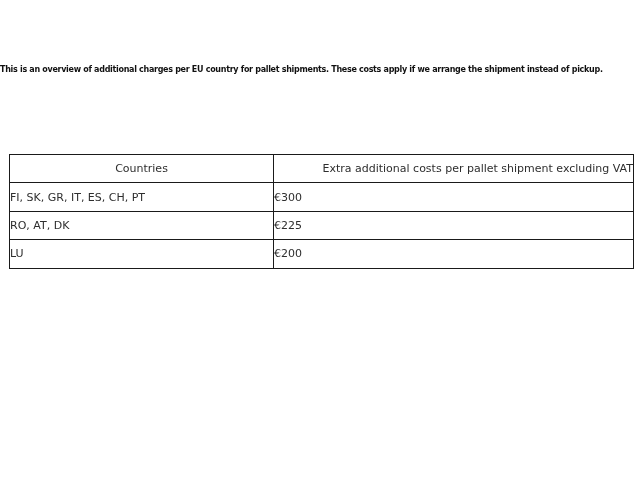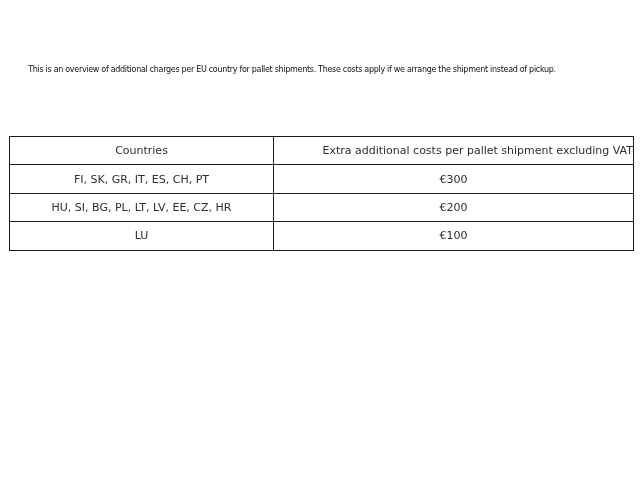--- a/index.html
+++ b/index.html
@@ -13,73 +13,73 @@
     font-family: "DejaVu Sans", sans-serif;
     color: #2e2e2e;
     position: relative;
     overflow: hidden;
   }
   .intro {
     position: absolute;
     top: 65px;
     left: 0;
     width: 584px;
-    text-align: center;
+    text-align: right;
     font-size: 8px;
-    font-weight: normal;
+    font-weight: bold;
     letter-spacing: -0.3px;
     color: #111111;
     white-space: nowrap;
   }
   table.charges {
     position: absolute;
     left: 9px;
-    top: 136px;
+    top: 154px;
     width: 622px;
     border-collapse: collapse;
     table-layout: fixed;
     font-size: 11px;
     color: #2e2e2e;
   }
   table.charges th,
   table.charges td {
     border: 1px solid #1a1a1a;
     height: 27.4px;
     padding: 0;
     font-weight: normal;
     vertical-align: middle;
     overflow: hidden;
     white-space: nowrap;
   }
   .col-countries { width: 263px; }
   .col-costs     { width: 359px; }
   th.col-countries { text-align: center; }
   th.col-costs     { text-align: right; padding-left: 6px; }
-  td.col-countries { text-align: center; padding-left: 18px; }
-  td.col-costs     { text-align: center; padding-left: 32px; }
+  td.col-countries { text-align: left; padding-left: 18px; }
+  td.col-costs     { text-align: left; padding-left: 32px; }
 </style>
 </head>
 <body>
 
 <div class="intro">This is an overview of additional charges per EU country for pallet shipments. These costs apply if we arrange the shipment instead of pickup.</div>
 
 <table class="charges">
   <thead>
     <tr>
       <th class="col-countries">Countries</th>
       <th class="col-costs">Extra additional costs per pallet shipment excluding VAT</th>
     </tr>
   </thead>
   <tbody>
       <tr>
         <td class="col-countries">FI, SK, GR, IT, ES, CH, PT</td>
         <td class="col-costs">€300</td>
       </tr>
       <tr>
-        <td class="col-countries">HU, SI, BG, PL, LT, LV, EE, CZ, HR</td>
-        <td class="col-costs">€200</td>
+        <td class="col-countries">RO, AT, DK</td>
+        <td class="col-costs">€225</td>
       </tr>
       <tr>
         <td class="col-countries">LU</td>
-        <td class="col-costs">€100</td>
+        <td class="col-costs">€200</td>
       </tr>
     </tbody>
 </table>
 
 </body></html>

